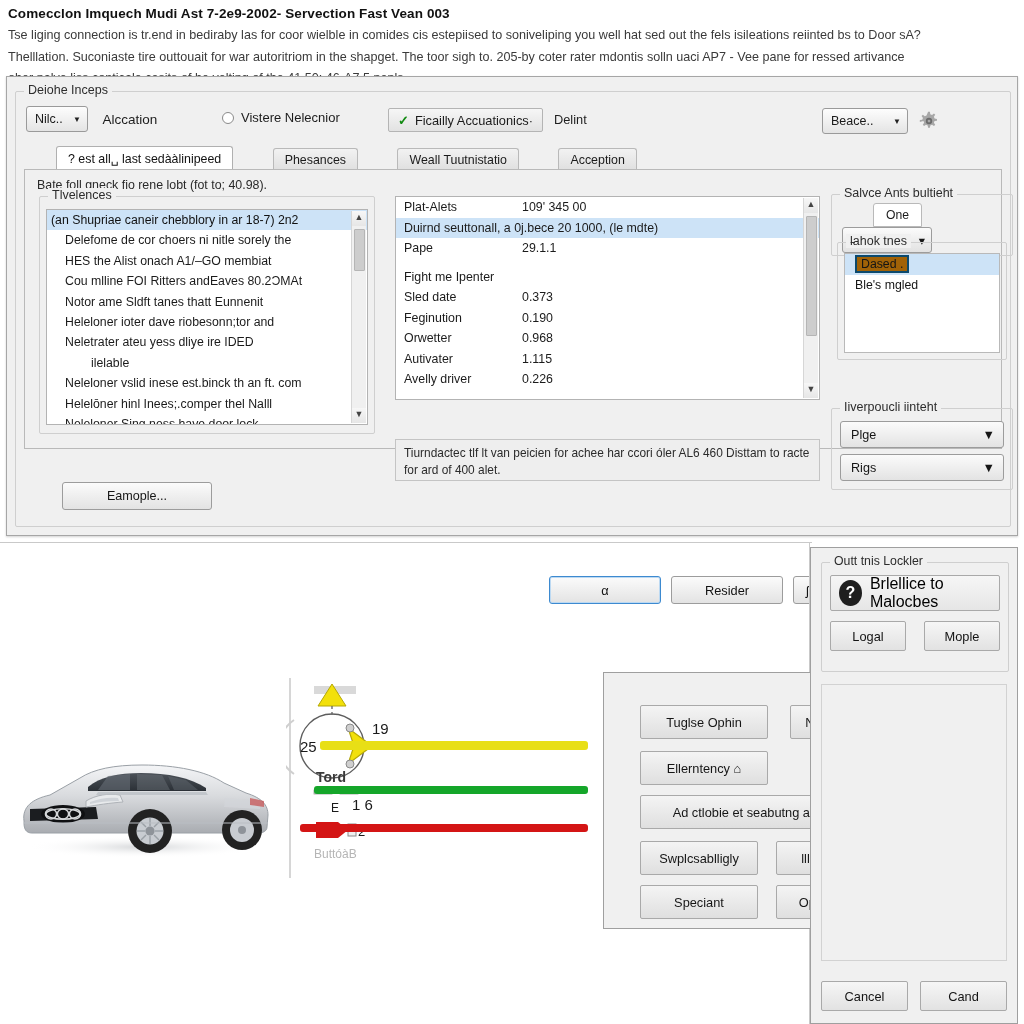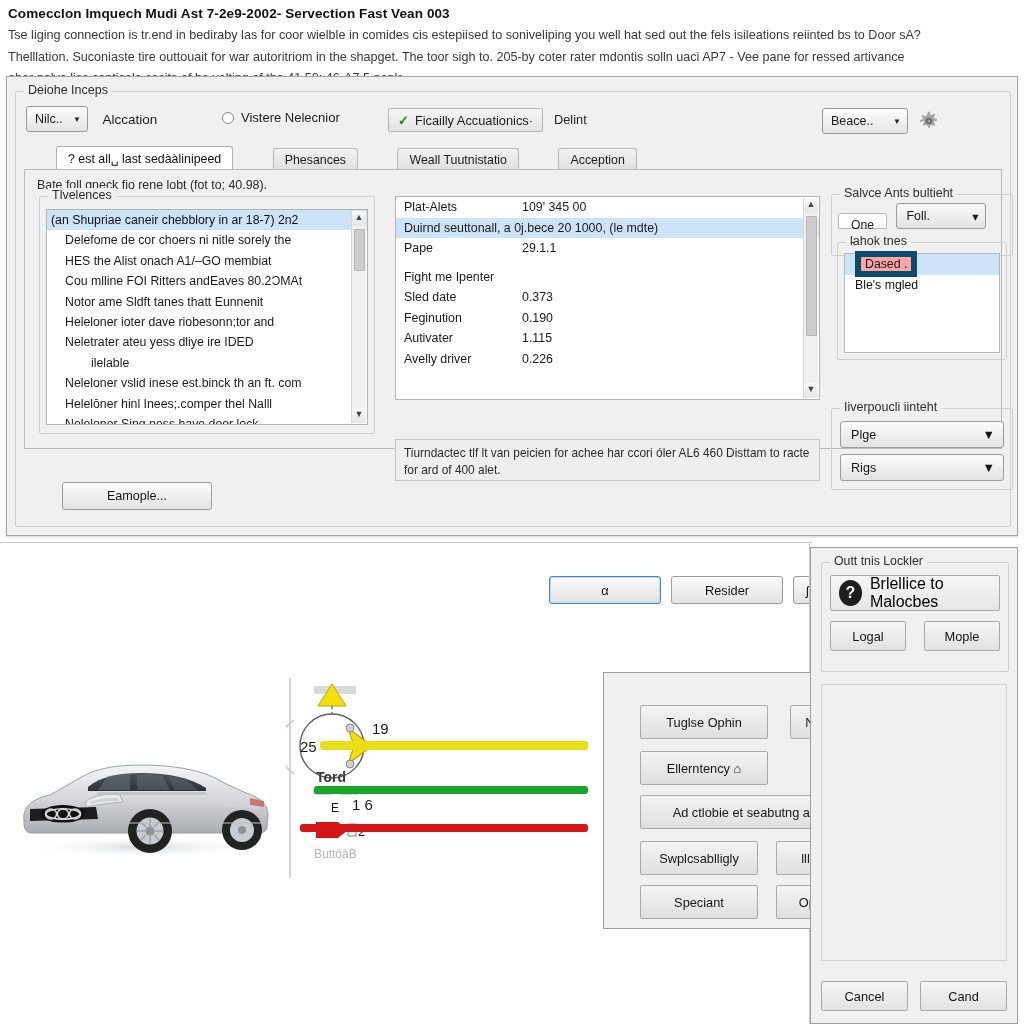--- a/index.html
+++ b/index.html
@@ -131,37 +131,37 @@
     position:absolute; left:370px; top:236px; width:425px; height:42px;
     background:#eeeeee; border:1px solid #c4c4c4;
     font-size:11.9px; color:#2b2b2b; padding:5px 8px; line-height:1.42;margin-top:33px;
   }
 
   
   .right-col { position:absolute; left:806px; top:10px; width:182px; bottom:10px; }
   .rg1 { left:0; top:14px; width:182px; height:62px; }
   .rg1-tabs { position:absolute; left:6px; top:8px; right:6px; height:26px; }
   .rtab {
-    display:inline-block; height:16px; line-height:23px; padding:0 12px;
+    display:inline-block; height:24px; line-height:23px; padding:0 12px;
     font-size:12.2px; border:1px solid #b9b9b9; border-radius:3px 3px 0 0;
-    background:linear-gradient(#f2f2f2,#dedede); color:#1b1b1b; vertical-align:bottom;
+    background:linear-gradient(#f2f2f2,#dedede); color:#1b1b1b; vertical-align:bottom;margin-left:35px;
   }
   .rtab.active { background:#fff; }
   .rcombo {
     display:inline-flex; align-items:center; justify-content:space-between;
     width:90px; height:26px; padding:0 6px 0 10px; margin-left:4px;
     background:linear-gradient(#fbfbfb,#e2e2e2); border:1px solid #9c9c9c;
     border-radius:3px; font-size:12.4px; color:#161616; vertical-align:bottom;
   }
 
   .rg2 { left:6px; top:62px; width:170px; height:118px; }
   .rlist { position:absolute; left:6px; top:10px; right:6px; bottom:6px; background:#fff; border:1px solid #b9b9b9; }
   .rli { font-size:12.3px; color:#151515; line-height:21px; padding-left:10px; white-space:nowrap;}
   .rli.sel { background:#cde3f7; }
-  .rli .boxed { border:6px solid #0c4a6e; background:#fca5a5; padding:0 4px; }
+  .rli .boxed { border:2px solid #0c4a6e; background:#a16207; padding:0 4px; }
 
   .rg3 { left:0; top:228px; width:182px; height:82px; }
   .rwide {
     display:flex; align-items:center; justify-content:space-between;
     position:absolute; left:8px; right:8px; height:27px;
     background:linear-gradient(#fbfbfb,#e3e3e3); border:1px solid #9c9c9c;
     border-radius:3px; padding:0 8px 0 10px; font-size:12.6px; color:#161616;
   }
 
   
@@ -332,20 +332,24 @@
             <span class="k" style="width:auto">Fight me Ipenter</span>
             <span class="v"></span>
           </div>
           <div class="drow">
             <span class="k">Sled date</span>
             <span class="v">0.373</span>
           </div>
           <div class="drow">
             <span class="k">Feginution</span>
             <span class="v">0.190</span>
+          </div>
+          <div class="drow">
+            <span class="k">Orwetter</span>
+            <span class="v">0.968</span>
           </div>
           <div class="drow">
             <span class="k">Autivater</span>
             <span class="v">1.115</span>
           </div>
           <div class="drow">
             <span class="k">Avelly driver</span>
             <span class="v">0.226</span>
           </div>
           <div class="scroll">

